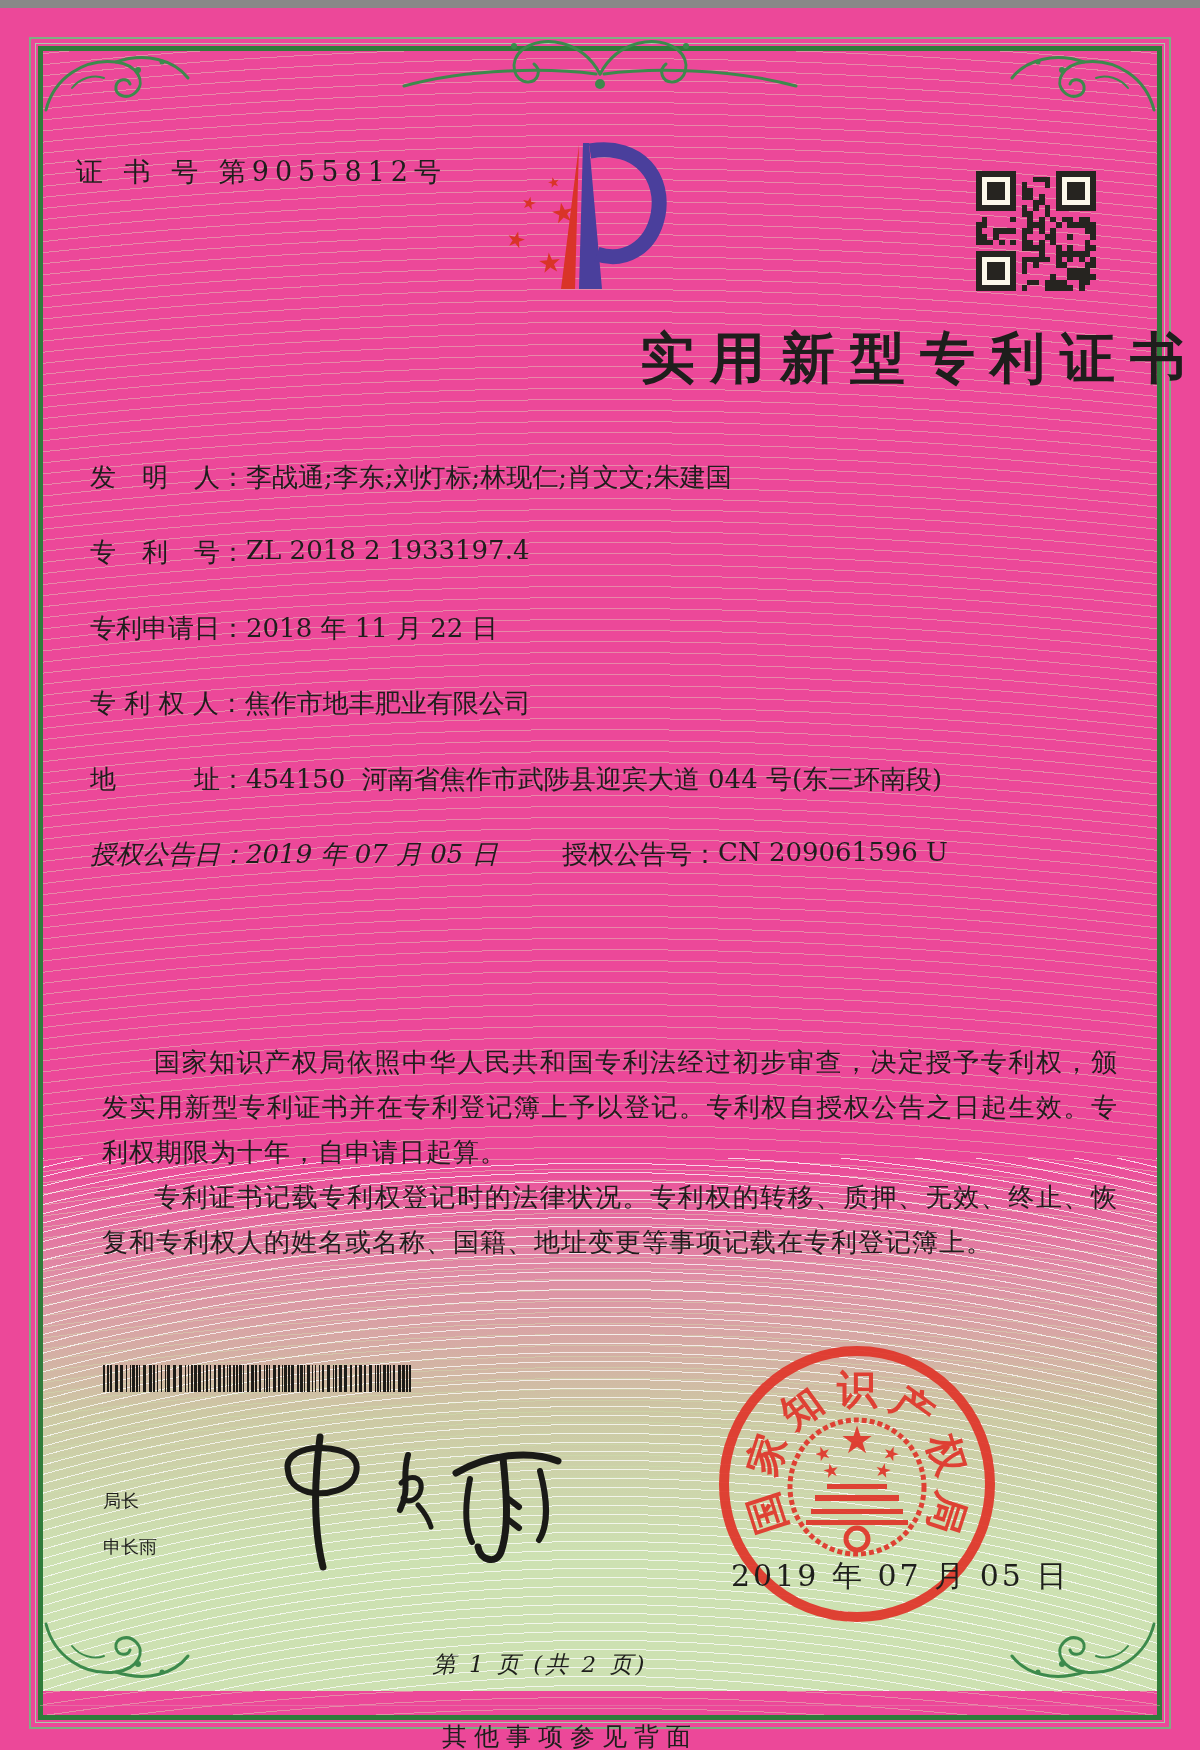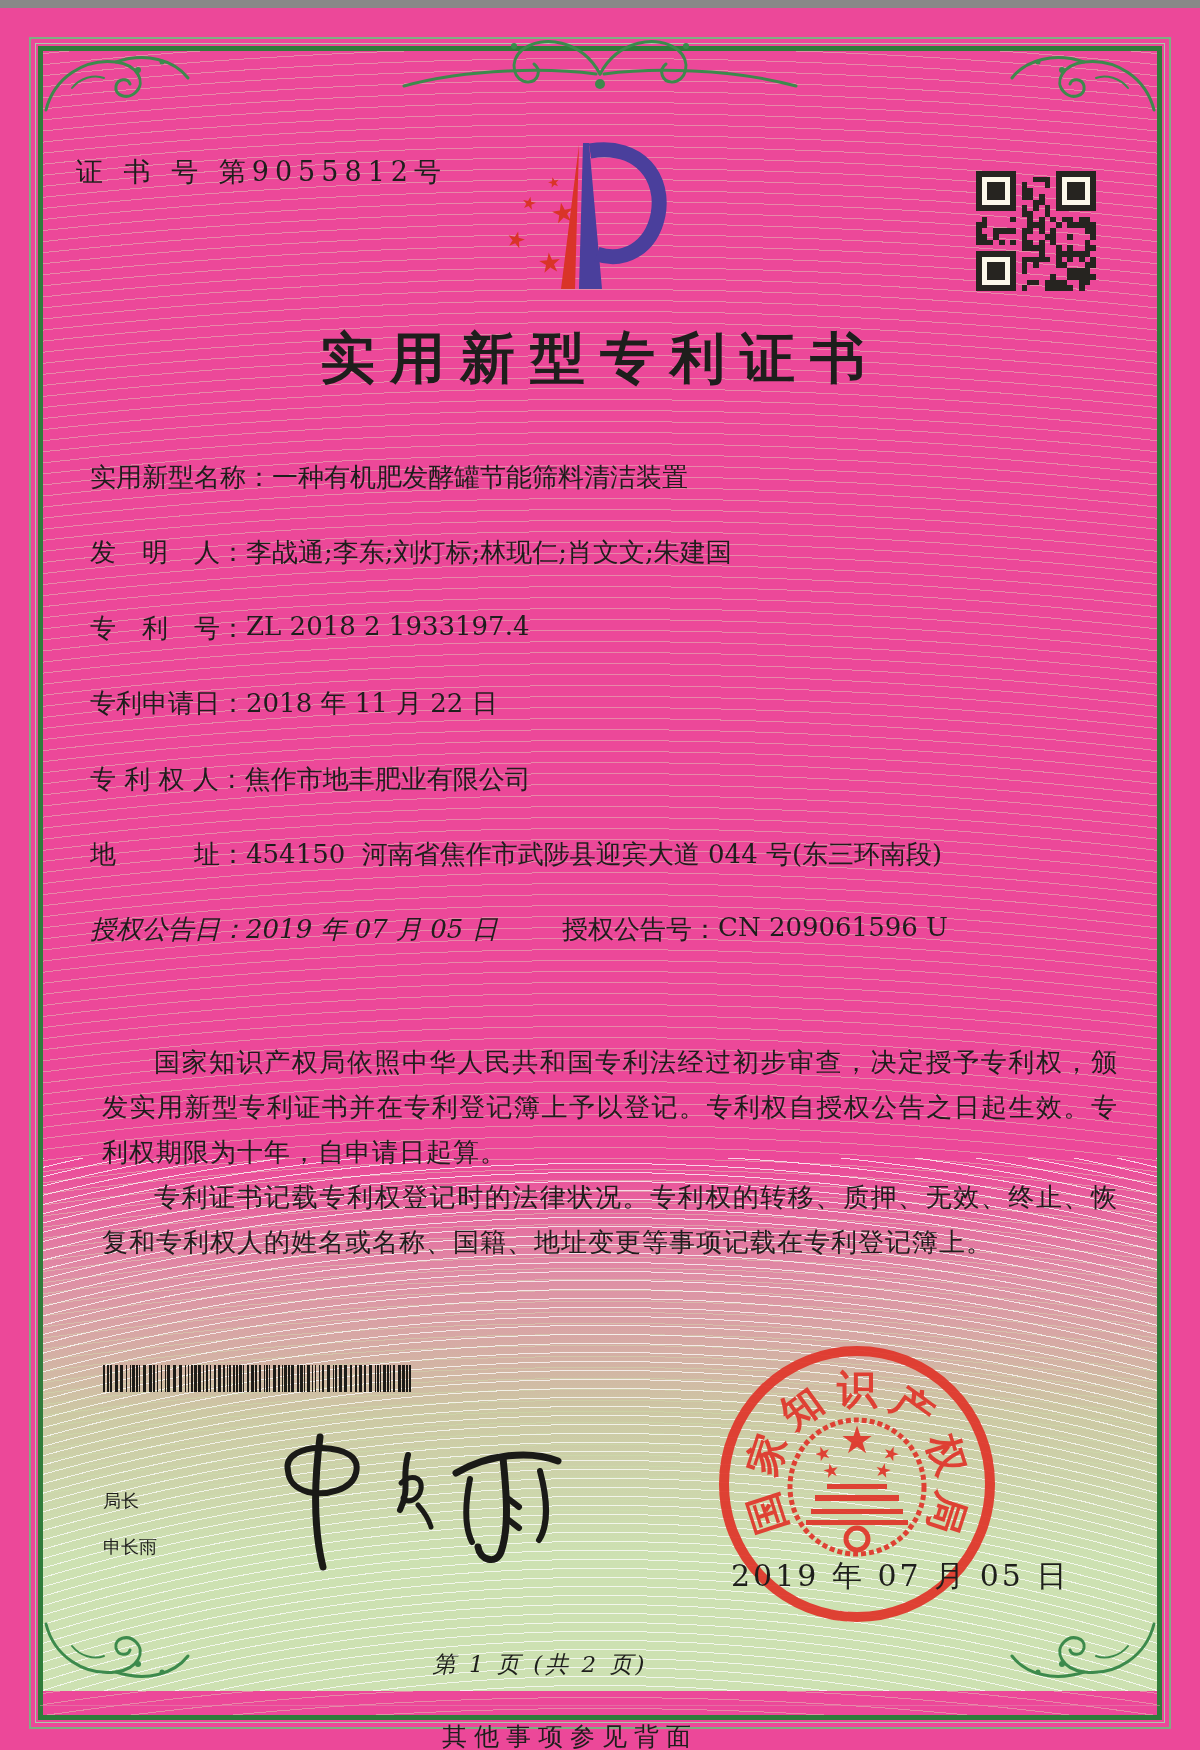--- a/index.html
+++ b/index.html
@@ -15,21 +15,21 @@
   
   .frame-a{position:absolute;inset:29px;border:2px solid #7fae83;}
   .frame-b{position:absolute;inset:35px;border:1px solid #a8cba9;}
   .frame-c{position:absolute;inset:38px;border:5px solid #2f7c3b;}
   .pink-line{position:absolute;left:40px;right:40px;top:1697px;height:1px;background:rgba(224,140,170,.55);}
   .ornament{position:absolute;pointer-events:none;}
   
   .cert-no{position:absolute;left:76px;top:146px;font-size:27px;letter-spacing:6px;}
   .logo{position:absolute;left:495px;top:131px;width:180px;height:170px;}
   .qr{position:absolute;left:976px;top:163px;width:120px;height:120px;}
-  .title{position:absolute;left:0;top:314px;width:100%;text-align:center;
+  .title{position:absolute;left:0;top:314px;width:100%;text-align:right;
          font-size:55px;font-weight:600;letter-spacing:15px;}
   
   .fields{position:absolute;left:90px;top:452px;width:1020px;font-size:26px;}
   .frow{display:flex;align-items:flex-start;height:75.4px;white-space:pre;}
   .frow .lbl{flex:none;}
   .frow .val{white-space:pre-wrap;}
   .grant-group1{flex:none;width:472px;display:flex;white-space:pre;font-style:italic;}
   
   .paras{position:absolute;left:102px;top:1032px;width:1016px;font-size:26px;line-height:45px;
          text-align:justify;letter-spacing:1px;}
@@ -261,23 +261,20 @@
         <rect x="0" y="14" width="7" height="7" fill="#262420"></rect>
         <rect x="1" y="15" width="5" height="5" fill="#fcf8ea"></rect>
         <rect x="2" y="16" width="3" height="3" fill="#262420"></rect>
       </svg>
   </div>
 
   <div class="title">实用新型专利证书</div>
 
   <div class="fields">
     <div class="frow">
-      <span class="lbl">实用新型名称：</span><span class="val">一种有机肥发酵罐节能筛料清洁装置</span>
-    </div>
-    <div class="frow">
       <span class="lbl">发　明　人：</span><span class="val">李战通;李东;刘灯标;林现仁;肖文文;朱建国</span>
     </div>
     <div class="frow">
       <span class="lbl">专　利　号：</span><span class="val">ZL 2018 2 1933197.4</span>
     </div>
     <div class="frow">
       <span class="lbl">专利申请日：</span><span class="val">2018 年 11 月 22 日</span>
     </div>
     <div class="frow">
       <span class="lbl">专 利 权 人：</span><span class="val">焦作市地丰肥业有限公司</span>

